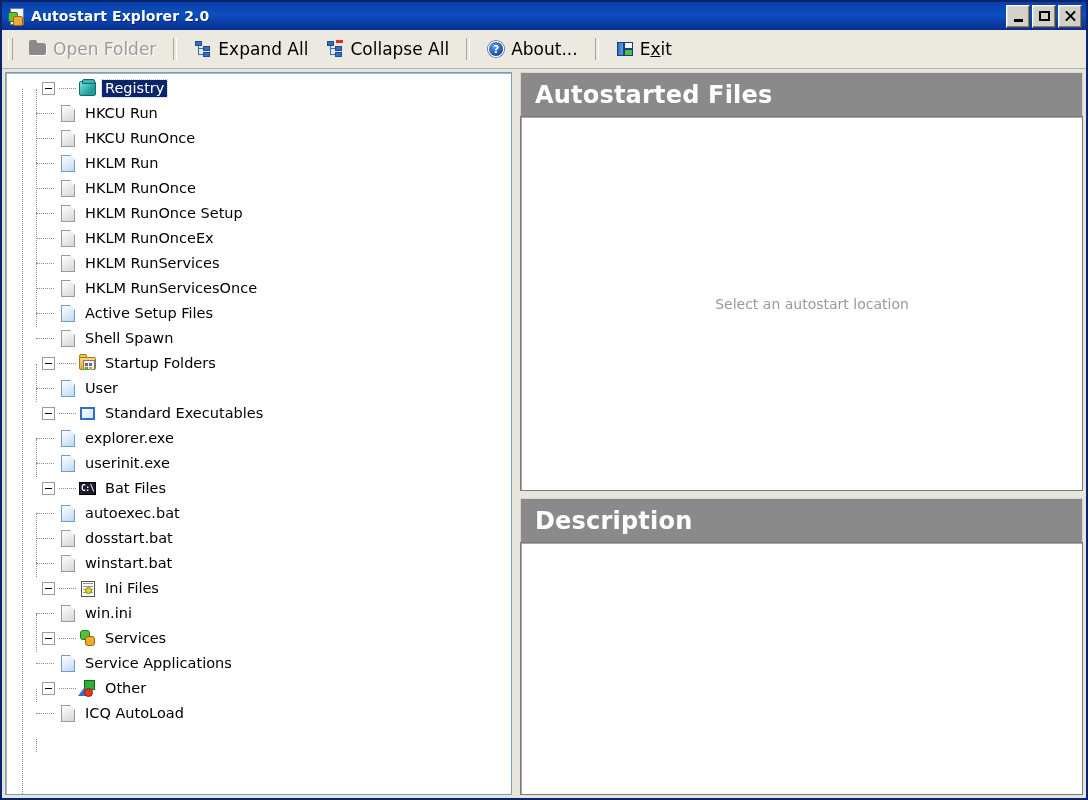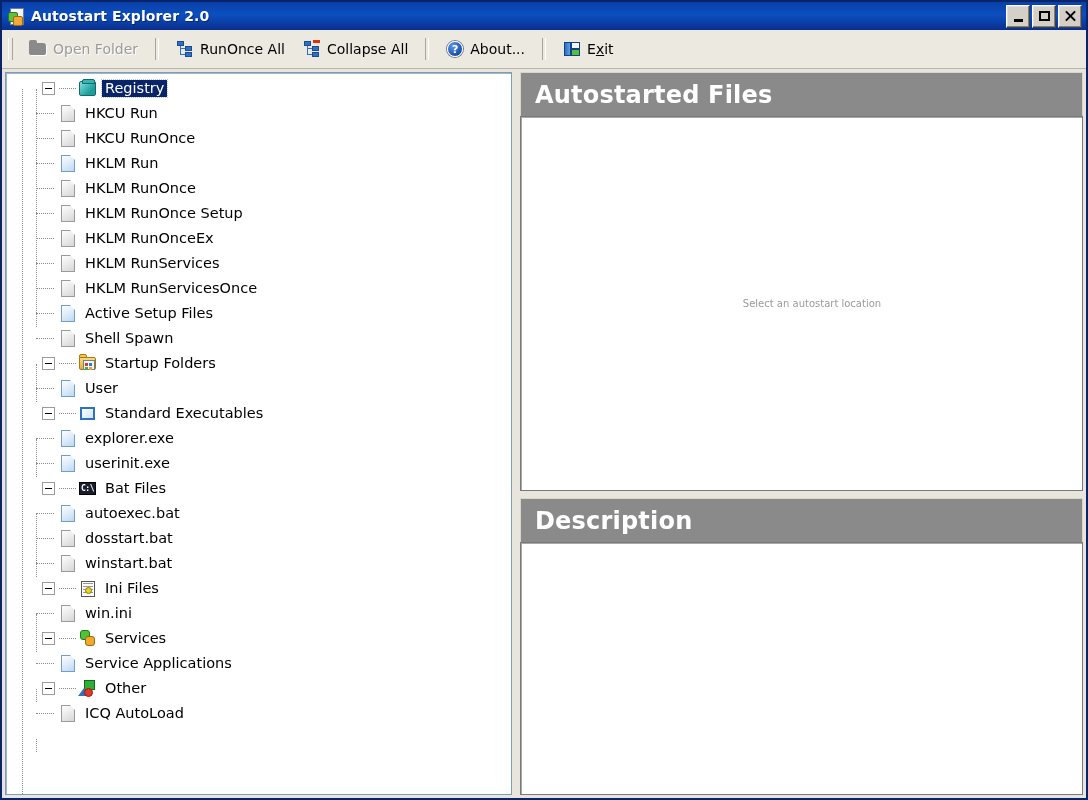--- a/index.html
+++ b/index.html
@@ -139,21 +139,21 @@
   }
   .tb-btn {
     display: flex;
     align-items: center;
     height: 28px;
     padding: 0 9px;
     cursor: default;
     white-space: nowrap;
   }
   .tb-btn .tb-label {
-    font-size: 14px;
+    font-size: 17px;
     color: #000000;
     margin-left: 6px;
   }
   .tb-btn.disabled .tb-label {
     color: #9b9b9b;
     text-shadow: 1px 1px 0 #ffffff;
   }
   .tb-sep {
     width: 2px;
     height: 22px;
@@ -556,21 +556,21 @@
     box-shadow: inset 1px 1px 0 #a8a8a8;
     box-sizing: border-box;
     display: flex;
     align-items: center;
     justify-content: center;
     min-height: 0;
     overflow: hidden;
   }
   .panel-placeholder {
     color: #9a9a9a;
-    font-size: 10px;
+    font-size: 14px;
     margin-left: 21px;
   }
 </style>
 </head>
 <body>
 
 <div id="window">
 
   <div id="titlebar">
     <div id="app-icon">
@@ -606,21 +606,21 @@
 
     <div class="tb-btn">
       <div class="tb-ico ico-tree">
         <div class="tline" style="left:4px;top:3px;width:1px;height:12px;"></div>
         <div class="tnode" style="left:1px;top:1px;width:7px;height:5px;"></div>
         <div class="tline" style="left:5px;top:8px;width:4px;height:1px;"></div>
         <div class="tnode" style="left:9px;top:6px;width:7px;height:5px;"></div>
         <div class="tline" style="left:5px;top:14px;width:4px;height:1px;"></div>
         <div class="tnode" style="left:9px;top:12px;width:7px;height:5px;"></div>
       </div>
-      <span class="tb-label">RunOnce All</span>
+      <span class="tb-label">Expand All</span>
     </div>
 
     <div class="tb-btn">
       <div class="tb-ico ico-tree">
         <div class="tline" style="left:4px;top:3px;width:1px;height:12px;"></div>
         <div class="tnode" style="left:1px;top:1px;width:7px;height:5px;"></div>
         <div class="tline" style="left:5px;top:8px;width:4px;height:1px;"></div>
         <div class="tnode" style="left:9px;top:6px;width:7px;height:5px;"></div>
         <div class="tline" style="left:5px;top:14px;width:4px;height:1px;"></div>
         <div class="tnode" style="left:9px;top:12px;width:7px;height:5px;"></div>

